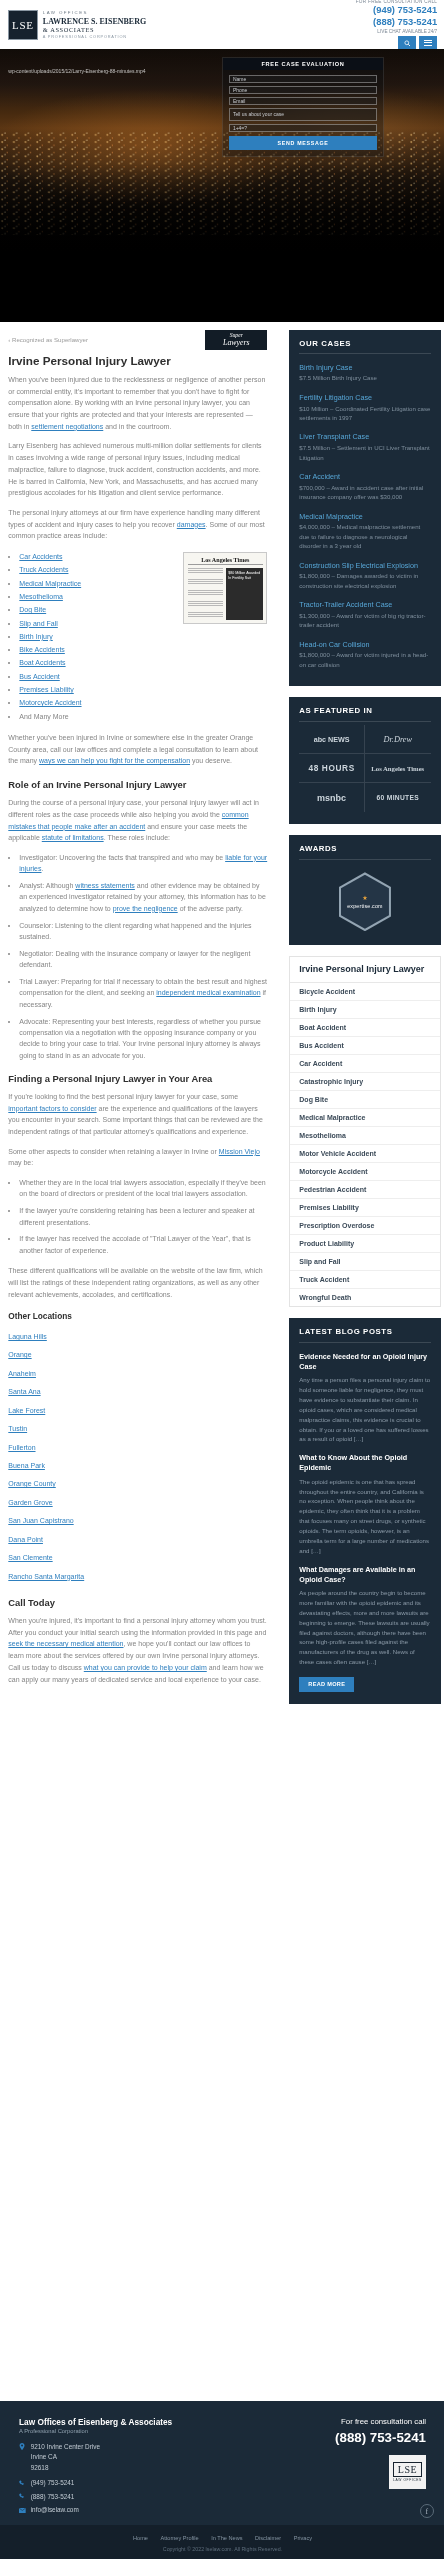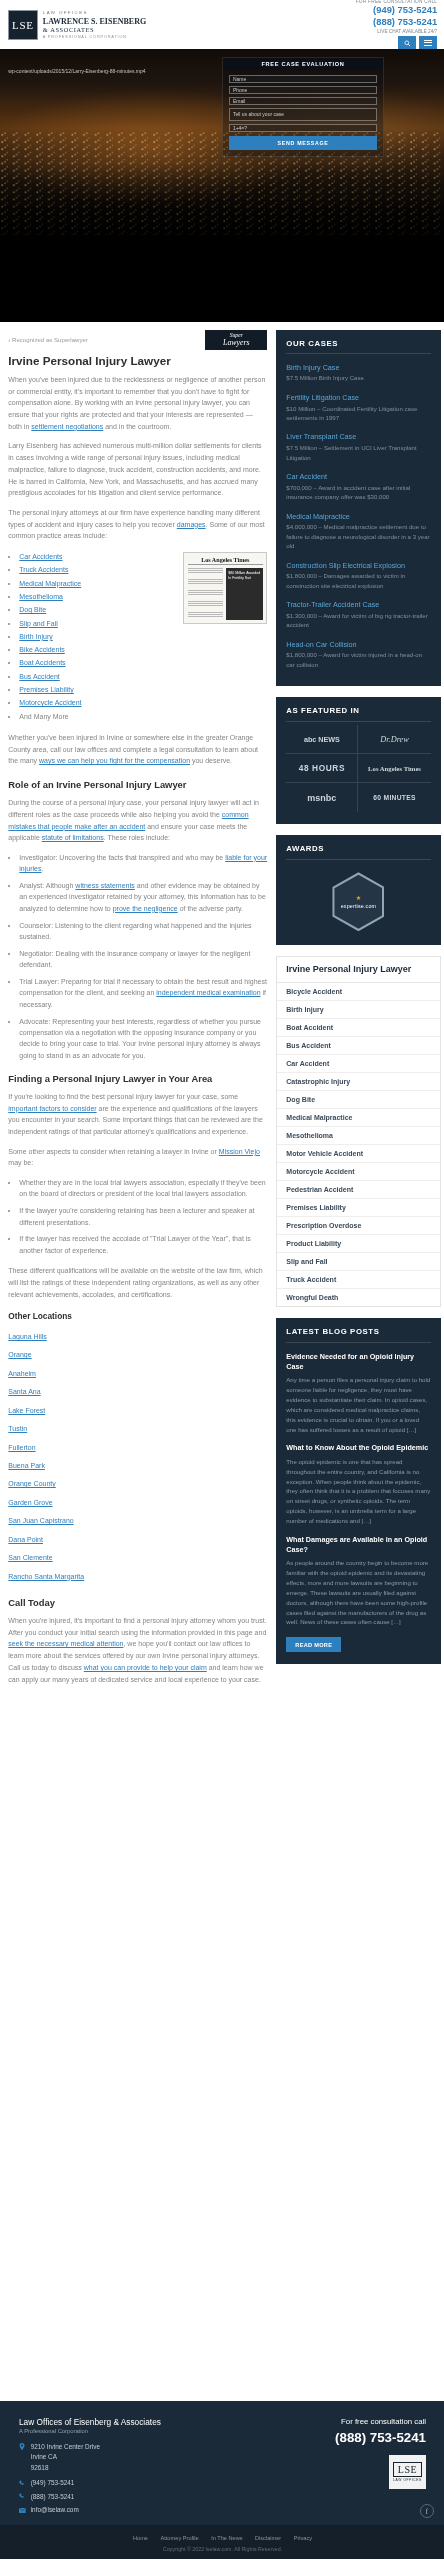--- a/index.html
+++ b/index.html
@@ -44,21 +44,21 @@
   .eval-form { position: absolute; right: 61px; top: 7.8px; width: 162px; z-index: 4;
     background: rgba(8,14,20,.35); border: 0.6px solid rgba(255,255,255,.10); padding: 0 5.6px 5.6px; }
   .form-title { margin: 0 -5.6px 4.4px; background: rgba(10,16,24,.82); color: #fff; font-size: 5.6px; font-weight: bold; letter-spacing: 0.7px; padding: 3.3px 5.6px; text-align: center; }
   .eval-form input, .eval-form textarea { display: block; width: 100%; background: rgba(30,30,30,.5); border: 0.6px solid rgba(255,255,255,.35); color: #eee; font-size: 5px; padding: 1.7px 3.3px; margin-bottom: 2.8px; font-family: "Liberation Sans", sans-serif; }
   .eval-form input { height: 8.3px; }
   .eval-form textarea { height: 13.3px; resize: none; }
   .eval-form input::placeholder, .eval-form textarea::placeholder { color: #c9ccd0; }
   .submit-btn { width: 100%; background: #2e7fbe; color: #fff; border: none; padding: 3.9px 0; font-size: 5.3px; font-weight: bold; letter-spacing: 0.7px; cursor: pointer; margin-top: 1.1px; }
 
   
-  .main { display: flex; align-items: flex-start; gap: 9px; padding: 7.8px 4.4px 0 8.3px; min-height: 2079px; background: #fff; }
+  .main { display: flex; align-items: flex-start; gap: 22px; padding: 7.8px 4.4px 0 8.3px; min-height: 2079px; background: #fff; }
   .article { width: 259px; flex: none; }
   .sidebar { flex: 1; display: flex; flex-direction: column; gap: 11px; border-radius: 19px; }
 
   
   .crumb-row { display: flex; justify-content: space-between; align-items: center; margin-bottom: 4.4px; }
   .breadcrumb { color: #9a9a9a; font-size: 6.1px; text-decoration: none; }
   .breadcrumb .chev::before { content: "‹ "; }
   .sl-badge { width: 62px; height: 20px; background: #121c26; color: #fff; display: flex; flex-direction: column; align-items: center; justify-content: center; font-family: "Liberation Serif", serif; font-style: italic; line-height: 1.05; }
   .sl-badge .sl1 { font-size: 5.6px; } .sl-badge .sl2 { font-size: 7.8px; }
   h1.page-title { font-size: 11.7px; color: #2f2f2f; margin: 4.4px 0 6.7px; }
@@ -106,21 +106,21 @@
   .panel-white .pw-title { color: #1b2a38; font-size: 9px; font-weight: bold; padding: 7.8px 9px; border-bottom: 0.6px solid #e7e7e7; }
   .nav-item { display: block; padding: 5px 9px; font-size: 7px; font-weight: bold; color: #3b4a58; text-decoration: none; border-bottom: 0.6px solid #eeeeee; }
   .nav-item:last-child { border-bottom: none; }
   .post-title { display: block; color: #fff; font-size: 7.2px; font-weight: bold; margin: 9px 0 3.3px; text-decoration: none; line-height: 1.4; }
   .post-excerpt { color: #8b9aa8; font-size: 6.1px; line-height: 1.62; }
   .read-more { display: inline-block; margin-top: 10px; background: #2e7fbe; color: #fff; font-size: 5.6px; font-weight: bold; letter-spacing: 0.3px; padding: 4.4px 9px; text-decoration: none; }
 
   
   .footer { background: #1b2a38; padding: 15.6px 19px 11px; color: #fff; position: relative; }
   .footer-top { display: flex; justify-content: space-between; }
-  .firm-name { font-size: 8.3px; font-weight: normal; }
+  .firm-name { font-size: 8.3px; font-weight: bold; }
   .firm-sub { font-size: 5.8px; color: #8fa0ae; margin-top: 1.7px; margin-bottom: 7.8px; }
   .contact-row { display: flex; gap: 5px; margin-top: 6.1px; font-size: 6.4px; color: #c3ccd4; align-items: flex-start; }
   .contact-row .ico { width: 6.7px; text-align: center; flex: none; margin-top: 0.6px; }
   .addr span { display: block; line-height: 1.6; }
   .footer-right { text-align: right; }
   .consult2 { font-size: 7.8px; }
   .consult-phone { display: block; font-size: 13.3px; font-weight: bold; margin-top: 4.4px; color: #fff; text-decoration: none; }
   .footer-logo { display: inline-flex; flex-direction: column; align-items: center; justify-content: center; background: #f2f2f2; width: 37px; height: 34px; margin-top: 10px; }
   .footer-logo .fm { color: #16222e; font-family: "Liberation Serif", serif; font-size: 10px; letter-spacing: 0.6px; border: 0.6px solid #16222e; padding: 1.1px 3.3px; }
   .footer-logo .fm2 { color: #16222e; font-size: 3.3px; letter-spacing: 0.6px; margin-top: 1.7px; }

